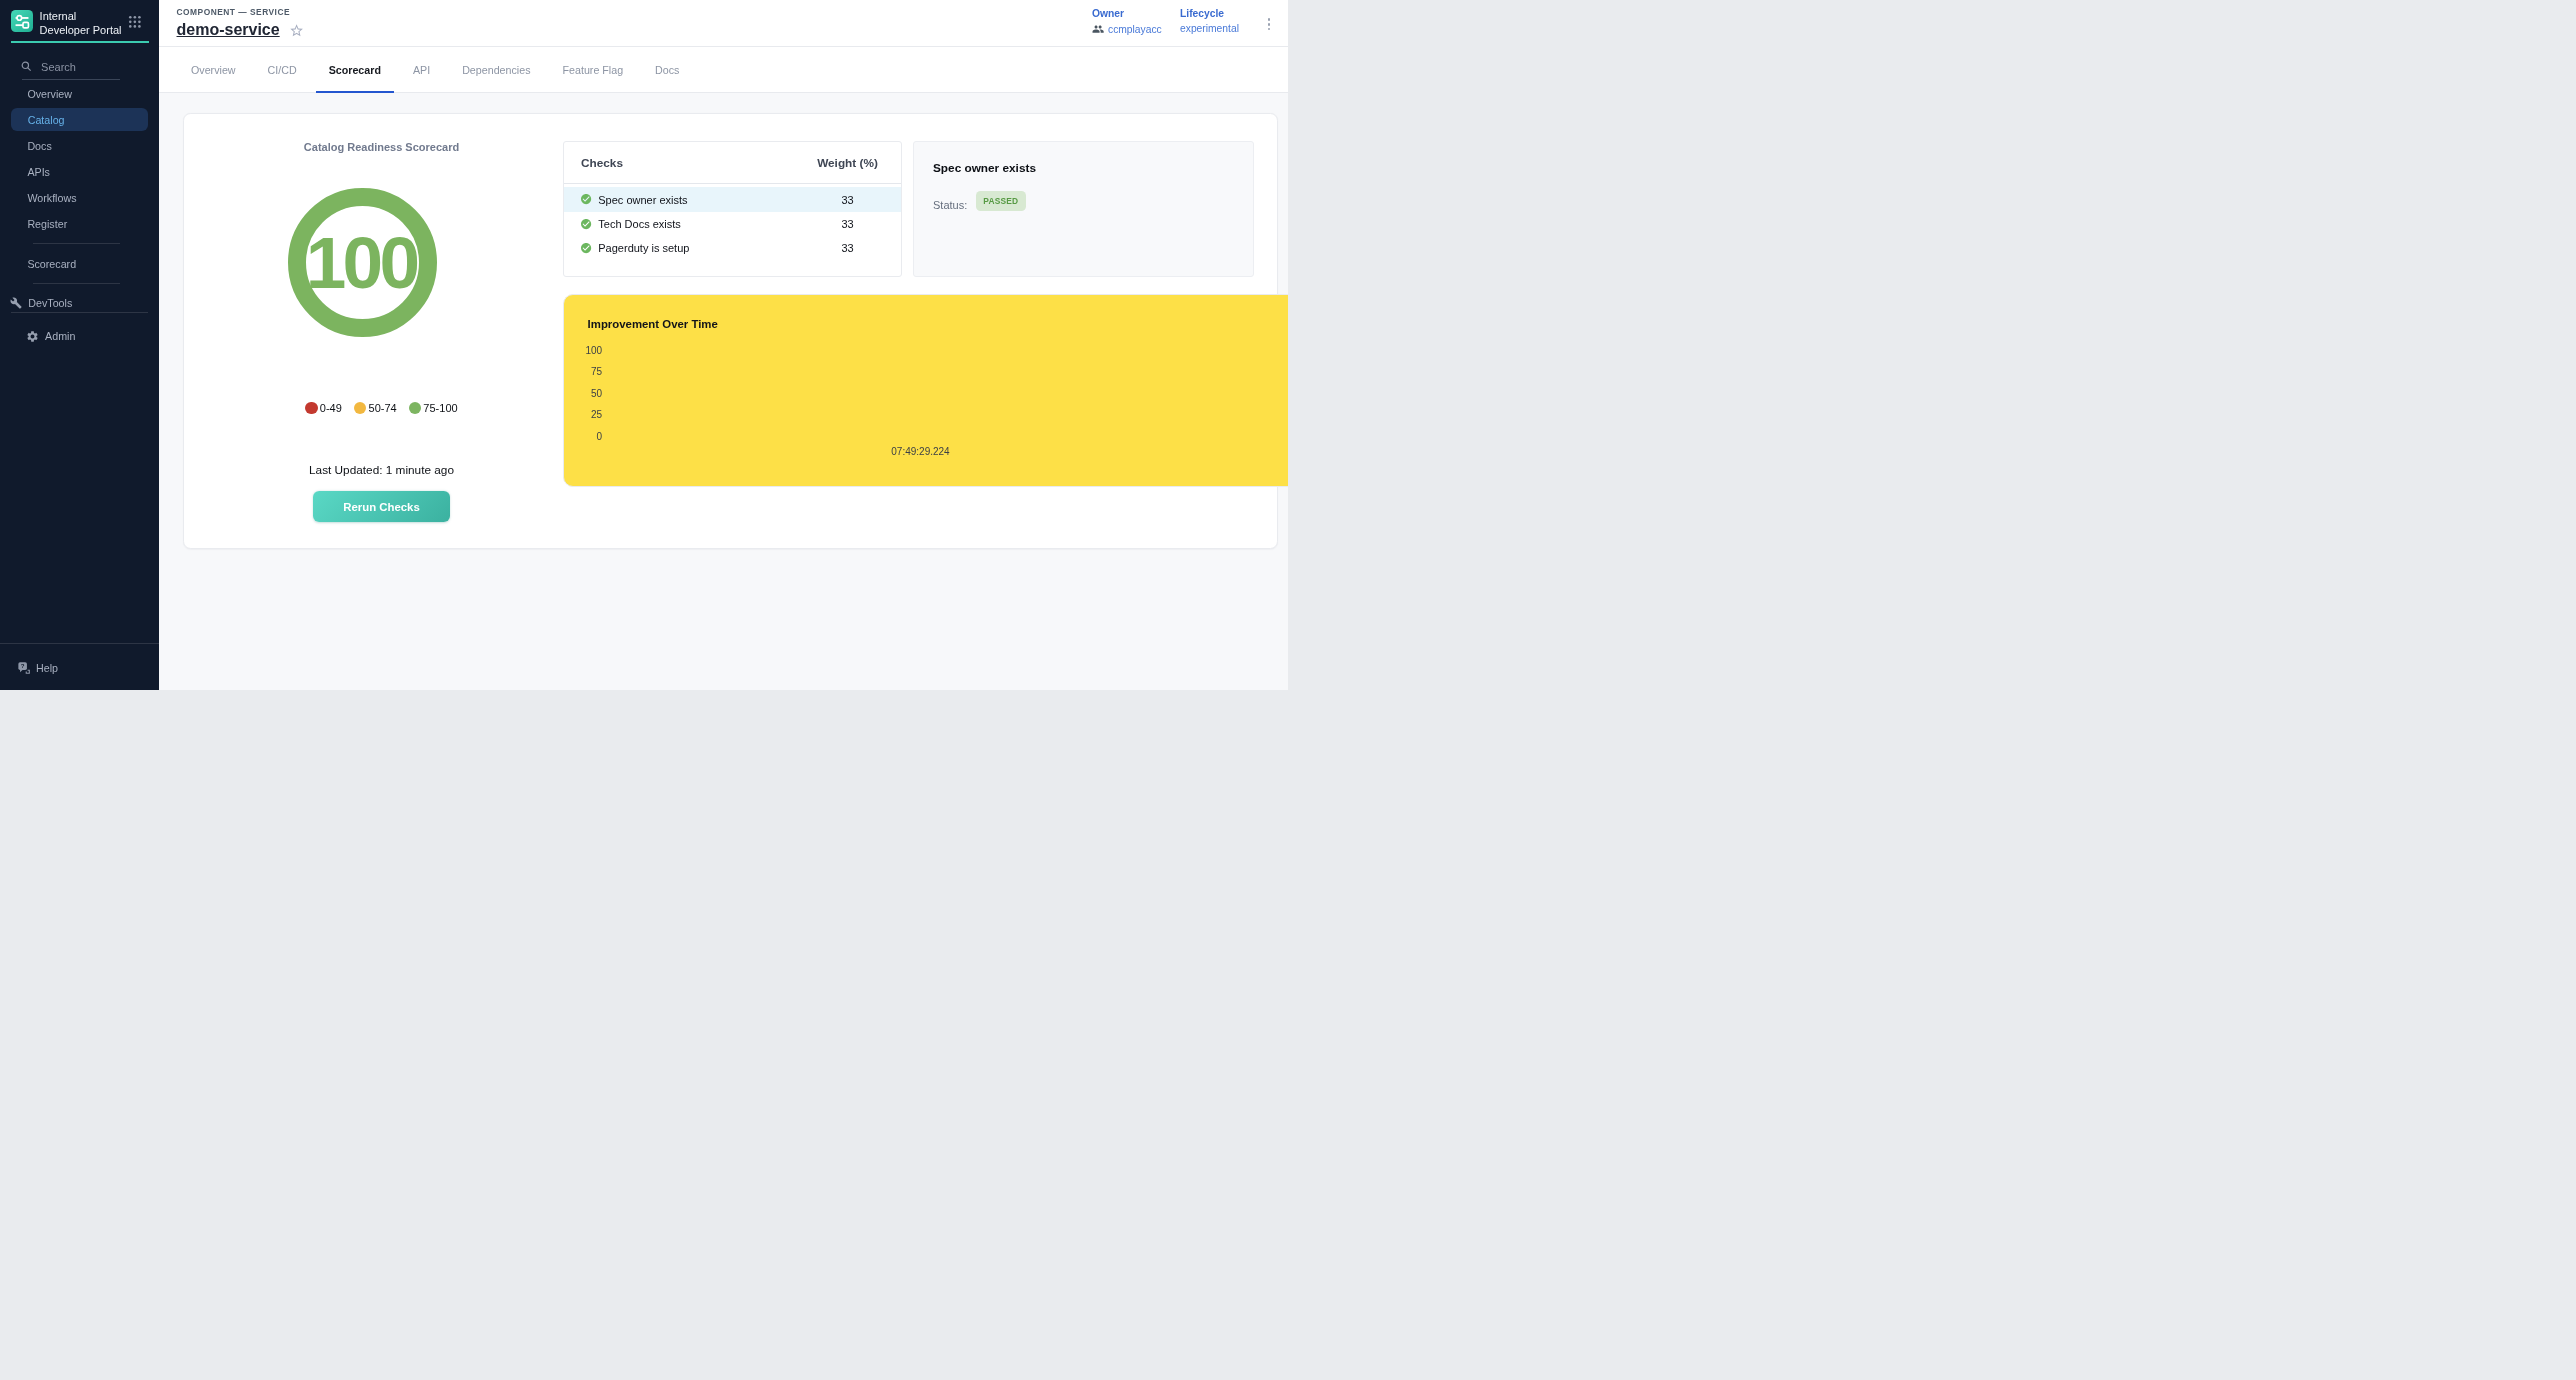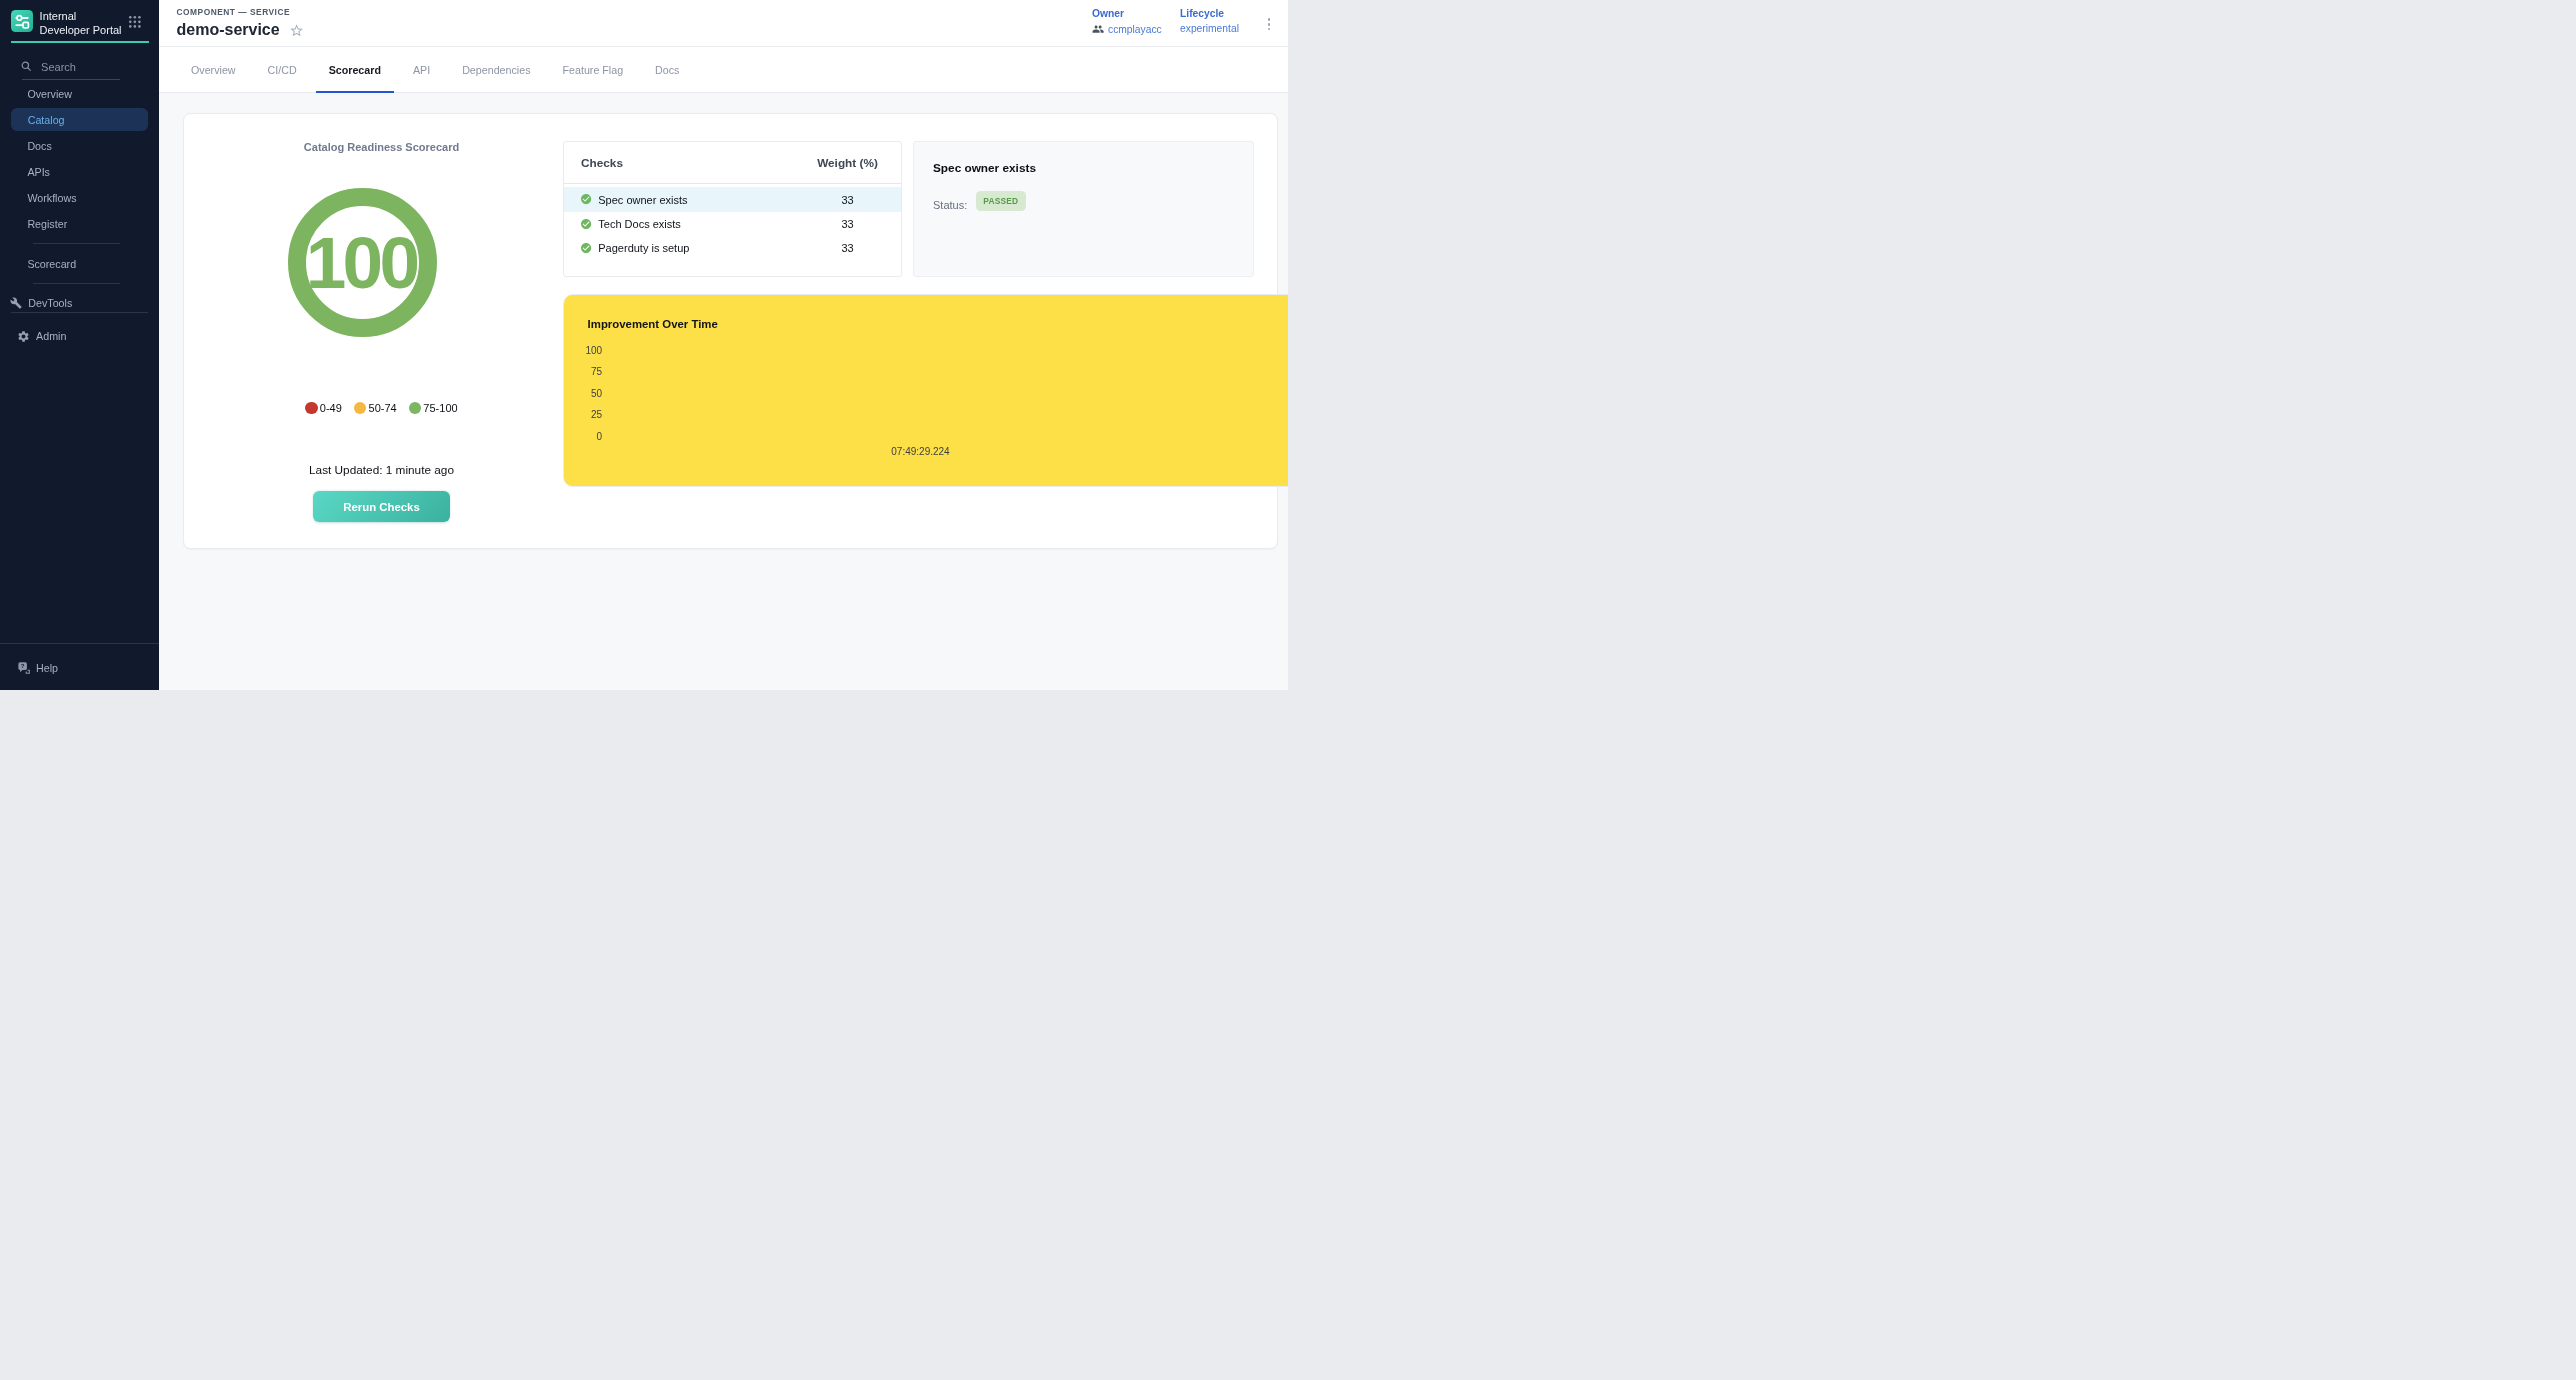--- a/index.html
+++ b/index.html
@@ -18,32 +18,32 @@
   .search-row svg { width:10.7px; height:10.7px; margin-right:9.1px; }
   .search-label { color:#8b93a4; font-size:11px; }
   .search-rule { position:absolute; left:22px; top:79px; width:98px; height:0.8px; background:#3a4558; }
   .nav { position:absolute; left:0; top:81px; width:159px; }
   .nav-item { position:relative; height:26px; display:flex; align-items:center; padding-left:27.4px; color:#a9b1c1; font-size:10.7px; cursor:pointer; }
   .nav-item.with-icon { padding-left:13.7px; }
   .nav-item.with-icon svg { width:12.2px; height:12.2px; margin-right:6.1px; }
   .nav-item.active { margin:0.8px 10.7px 1.5px 10.7px; height:23.6px; padding-left:17px; background:#1c3357; border-radius:6.1px; color:#66b1e8; }
   .nav-rule { height:0.8px; background:rgba(255,255,255,.12); margin:6.1px 39px 6.9px 33px; }
   .admin-rule { position:absolute; left:10.7px; top:312px; width:137px; height:0.8px; background:rgba(255,255,255,.12); }
-  .admin-item { position:absolute; left:0; top:323px; width:159px; height:26px; display:flex; align-items:center; padding-left:17px; color:#a9b1c1; font-size:10.7px; cursor:pointer; }
+  .admin-item { position:absolute; left:0; top:323px; width:159px; height:26px; display:flex; align-items:center; padding-left:26px; color:#a9b1c1; font-size:10.7px; cursor:pointer; }
   .admin-item svg { width:13px; height:13px; margin-right:6.1px; }
   .help-rule { position:absolute; left:0; top:643px; width:159px; height:0.8px; background:rgba(255,255,255,.12); }
   .help-item { position:absolute; left:0; top:655px; width:159px; height:26px; display:flex; align-items:center; padding-left:17px; color:#a9b1c1; font-size:10.7px; cursor:pointer; }
   .help-item svg { width:13.7px; height:13.7px; margin-right:5.3px; }
 
   
   .main { position:absolute; left:159px; top:0; width:1129px; height:690px; }
   .header-top { position:absolute; left:0; top:0; width:100%; height:47px; background:#fff; border-bottom:0.8px solid #e8eaee; }
   .breadcrumb { position:absolute; left:17.5px; top:6.9px; font-size:8.4px; font-weight:600; letter-spacing:0.5px; color:#4e5a68; }
   .title-row { position:absolute; left:17.5px; top:21.3px; display:flex; align-items:center; }
-  .page-title { font-size:16px; font-weight:bold; color:#202634; }
+  .page-title { font-size:16px; font-weight:bold; color:#202634;text-decoration:underline; }
   .star { margin-left:9.1px; width:15.2px; height:15.2px; cursor:pointer; }
   .meta { position:absolute; top:7.6px; }
   .meta .lbl { font-size:10.3px; font-weight:bold; color:#3a6bd0; cursor:pointer; }
   .meta .val { margin-top:4.6px; display:flex; align-items:center; font-size:10.3px; color:#4a7ad8; cursor:pointer; }
   .meta .val svg { width:12.2px; height:12.2px; margin-right:3.8px; }
   .meta-owner { left:933px; } .meta-life { left:1021px; }
   .kebab { position:absolute; left:1104px; top:13.7px; width:12.2px; height:21.3px; display:flex; flex-direction:column; align-items:center; justify-content:center; gap:1.9px; cursor:pointer; }
   .kebab i { width:2.7px; height:2.7px; border-radius:50%; background:#99a1b0; }
 
   .tabs { position:absolute; left:0; top:47px; width:100%; height:46px; background:#fff; border-bottom:0.8px solid #e8eaee; display:flex; padding-left:16px; }

